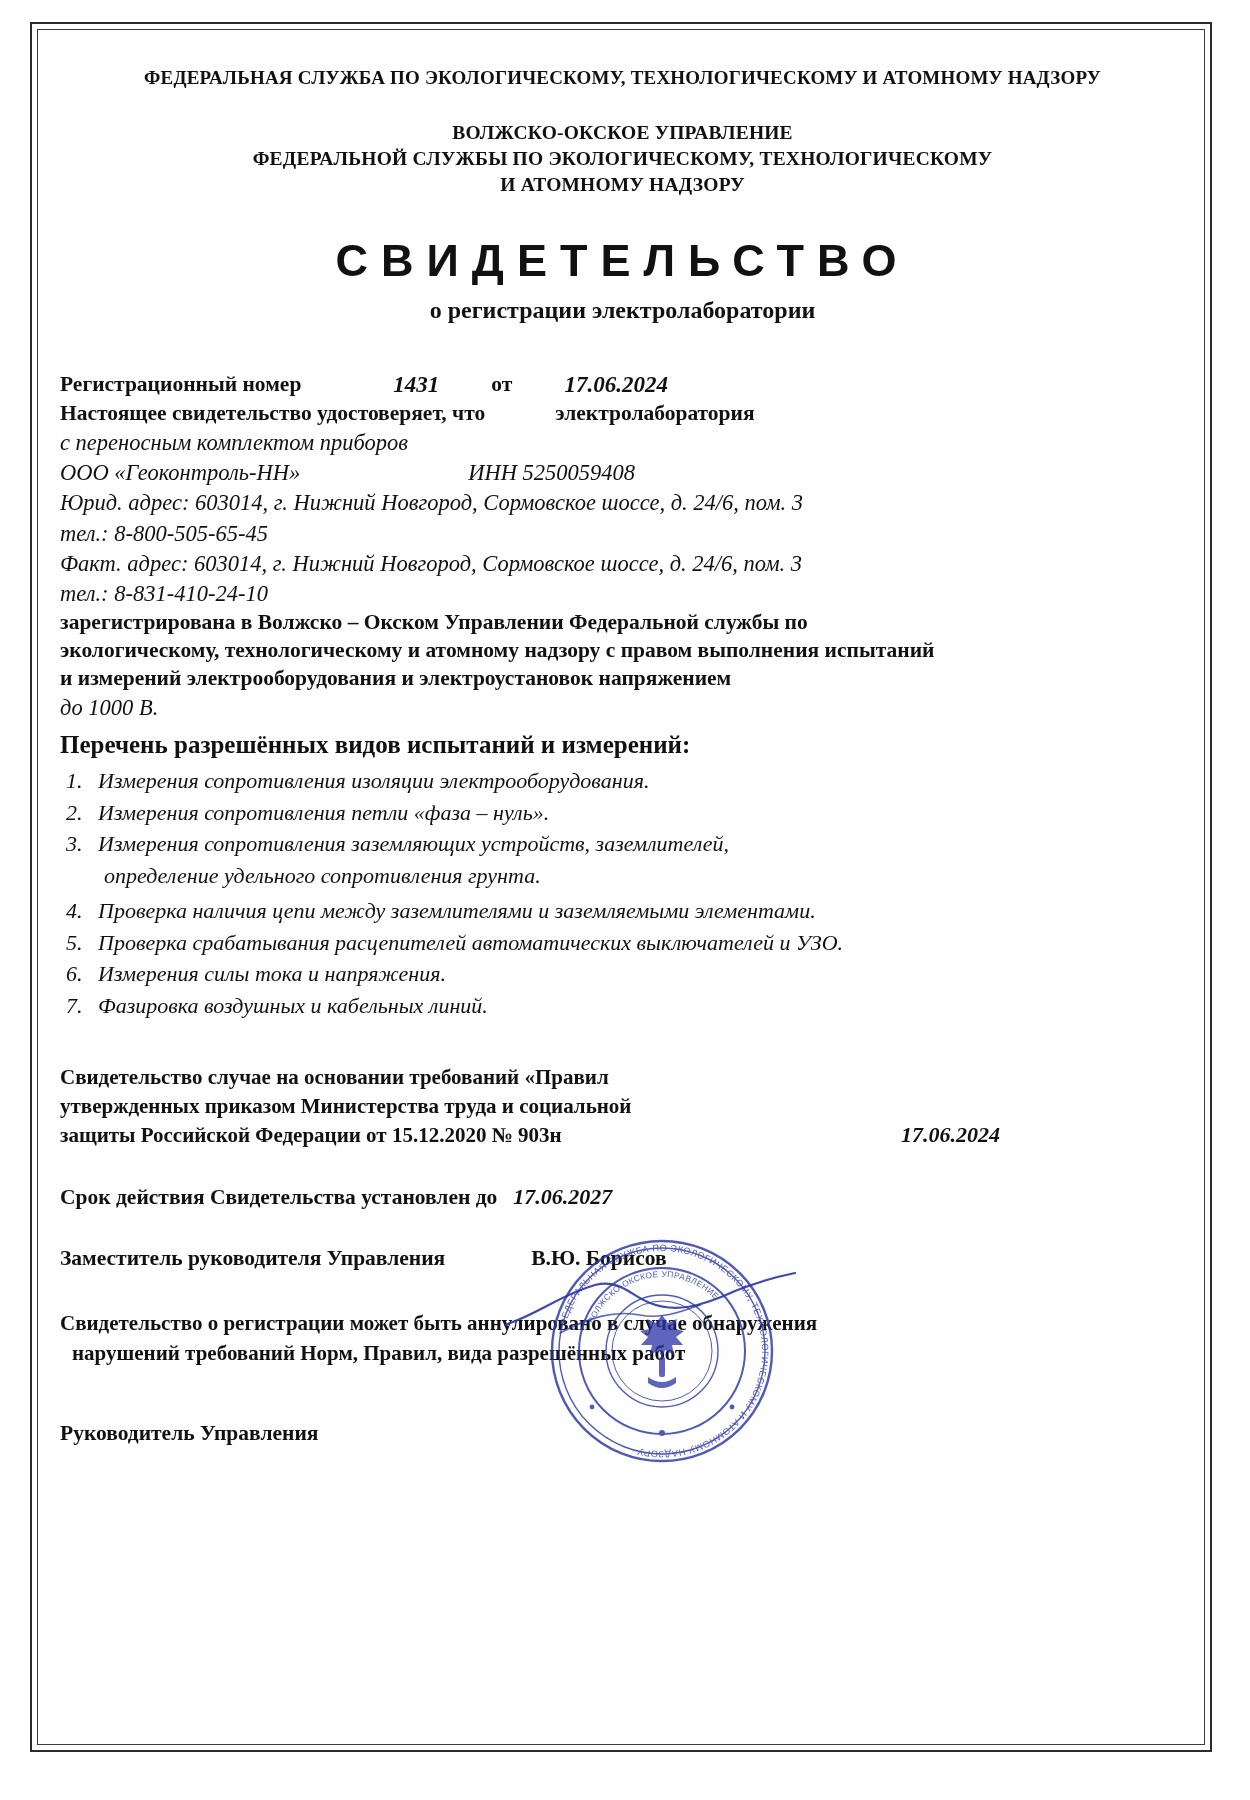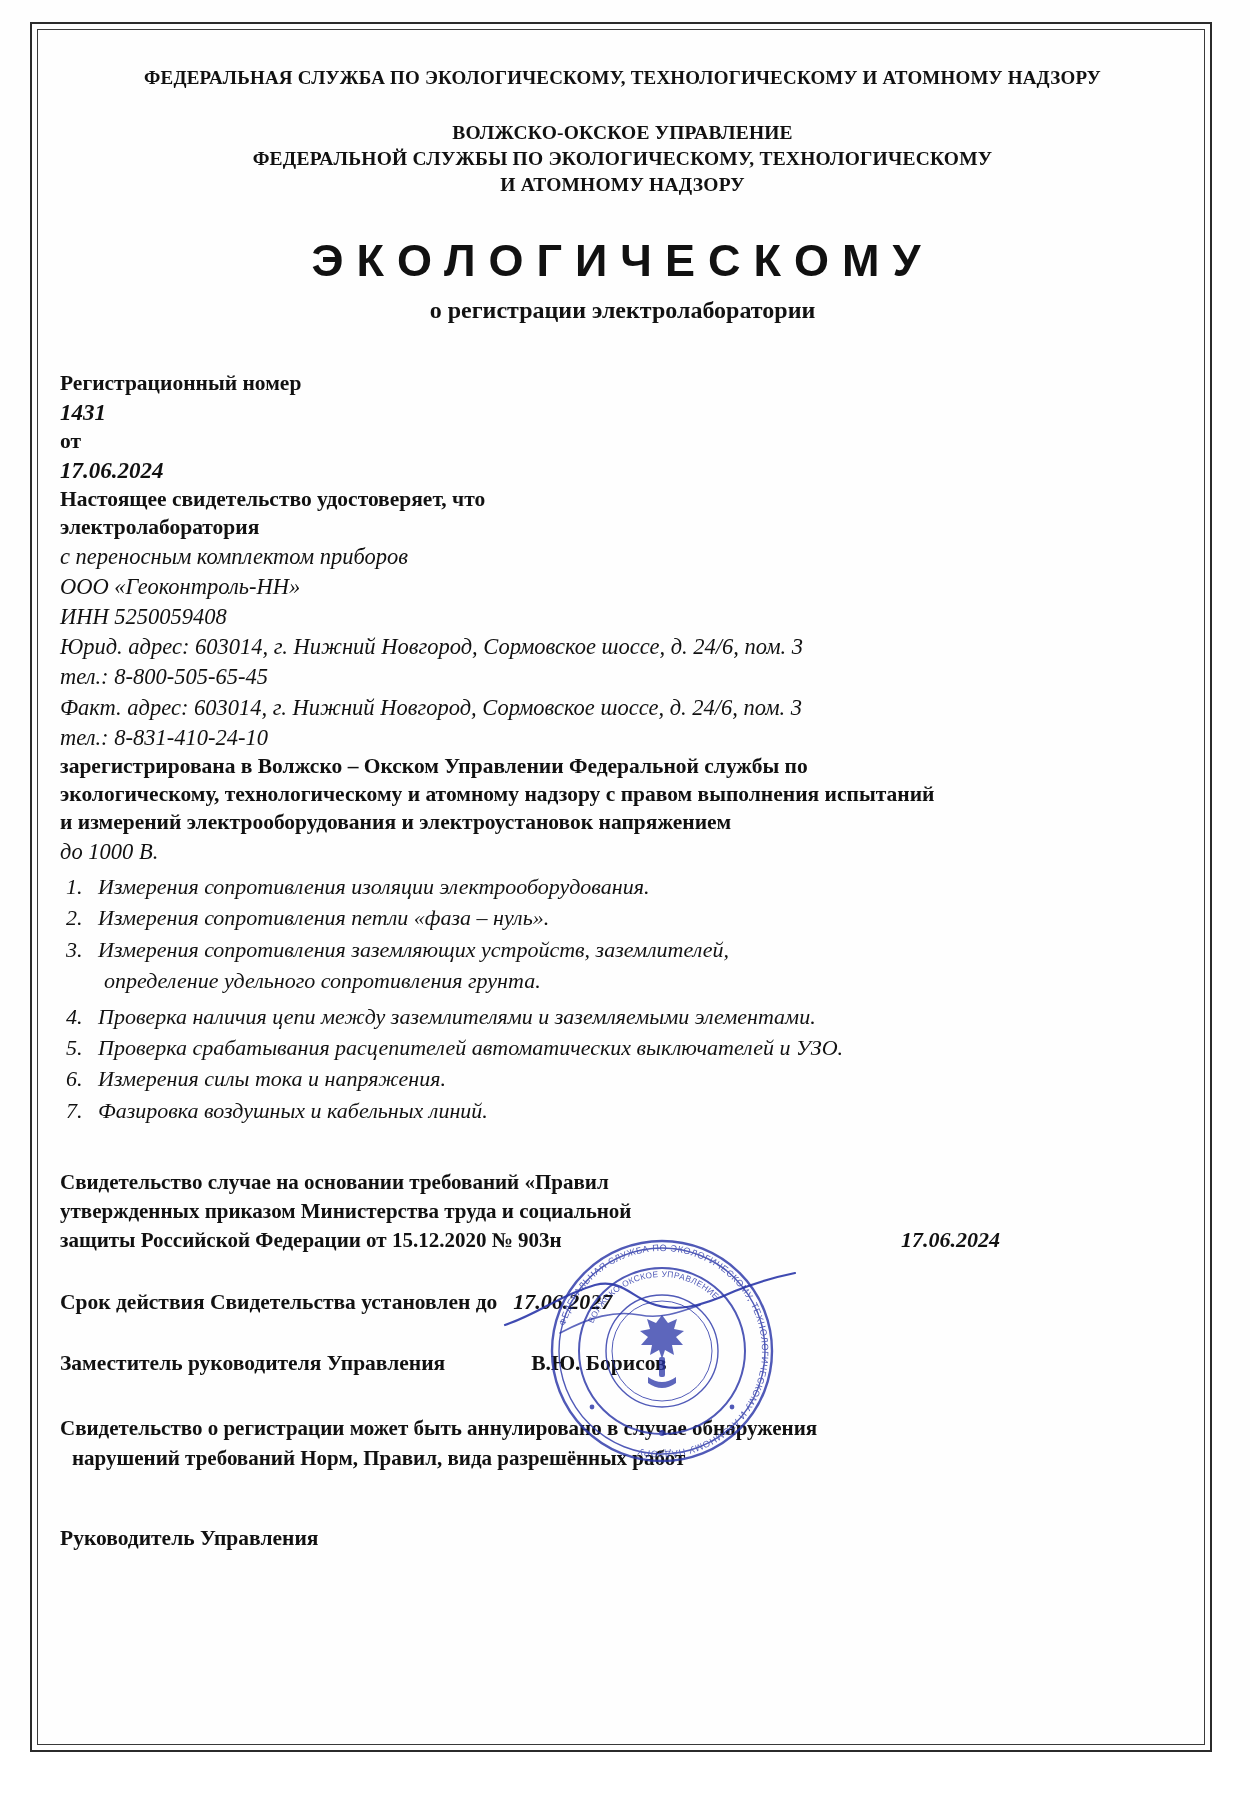--- a/index.html
+++ b/index.html
@@ -86,24 +86,23 @@
     font-size: 24px;
   }
 
   
   .body {
     margin-top: 46px;
     font-size: 21.5px;
   }
   .row {
     display: flex;
-    align-items: flex-start;
+    align-items: center;
     line-height: 1.30;
     white-space: nowrap;
-    flex-direction: column;
   }
   .b { font-weight: bold; }
 
   .reg-num   { font-weight: bold; font-style: italic; font-size: 23px; }
   .reg-date  { font-weight: bold; font-style: italic; font-size: 23px; }
 
   .sp-num  { width: 92px; }
   .sp-ot   { width: 52px; }
   .sp-el   { width: 70px; }
   .sp-inn  { width: 168px; }
@@ -226,21 +225,21 @@
       <div class="hdr-line hdr-top">ФЕДЕРАЛЬНАЯ СЛУЖБА ПО ЭКОЛОГИЧЕСКОМУ, ТЕХНОЛОГИЧЕСКОМУ И АТОМНОМУ НАДЗОРУ</div>
 
       <div class="hdr-block">
         <div class="hdr-line">ВОЛЖСКО-ОКСКОЕ УПРАВЛЕНИЕ</div>
         <div class="hdr-line">ФЕДЕРАЛЬНОЙ СЛУЖБЫ ПО ЭКОЛОГИЧЕСКОМУ, ТЕХНОЛОГИЧЕСКОМУ</div>
         <div class="hdr-line">И АТОМНОМУ НАДЗОРУ</div>
       </div>
 
     </div>
 
-    <div class="title">ЭКОЛОГИЧЕСКОМУ</div>
+    <div class="title">СВИДЕТЕЛЬСТВО</div>
     <div class="subtitle">о регистрации электролаборатории</div>
 
     <div class="body">
 
       <div class="row">
         <span class="b">Регистрационный номер</span>
         <span class="sp-num"></span>
         <span class="reg-num">1431</span>
         <span class="sp-ot"></span>
         <span class="b">от</span>
@@ -265,20 +264,21 @@
       <div class="italicline">Юрид.  адрес: 603014, г. Нижний Новгород, Сормовское шоссе, д. 24/6, пом. 3</div>
       <div class="italicline">тел.: 8-800-505-65-45</div>
       <div class="italicline">Факт.  адрес:  603014, г. Нижний Новгород, Сормовское шоссе, д. 24/6, пом. 3</div>
       <div class="italicline">тел.: 8-831-410-24-10</div>
 
       <div class="boldline">зарегистрирована в  Волжско – Окском  Управлении   Федеральной службы по</div>
       <div class="boldline">экологическому, технологическому и атомному надзору   с правом выполнения испытаний</div>
       <div class="boldline">и измерений электрооборудования и электроустановок напряжением</div>
       <div class="italicline">до 1000 В.</div>
 
+      <div class="section-title">Перечень разрешённых видов испытаний и измерений:</div>
 
       <ol class="permits">
         <li>
           <span class="num">1.</span>
           <span class="txt">Измерения сопротивления изоляции электрооборудования.</span>
         </li>
         <li>
           <span class="num">2.</span>
           <span class="txt">Измерения сопротивления петли «фаза – нуль».</span>
         </li>

